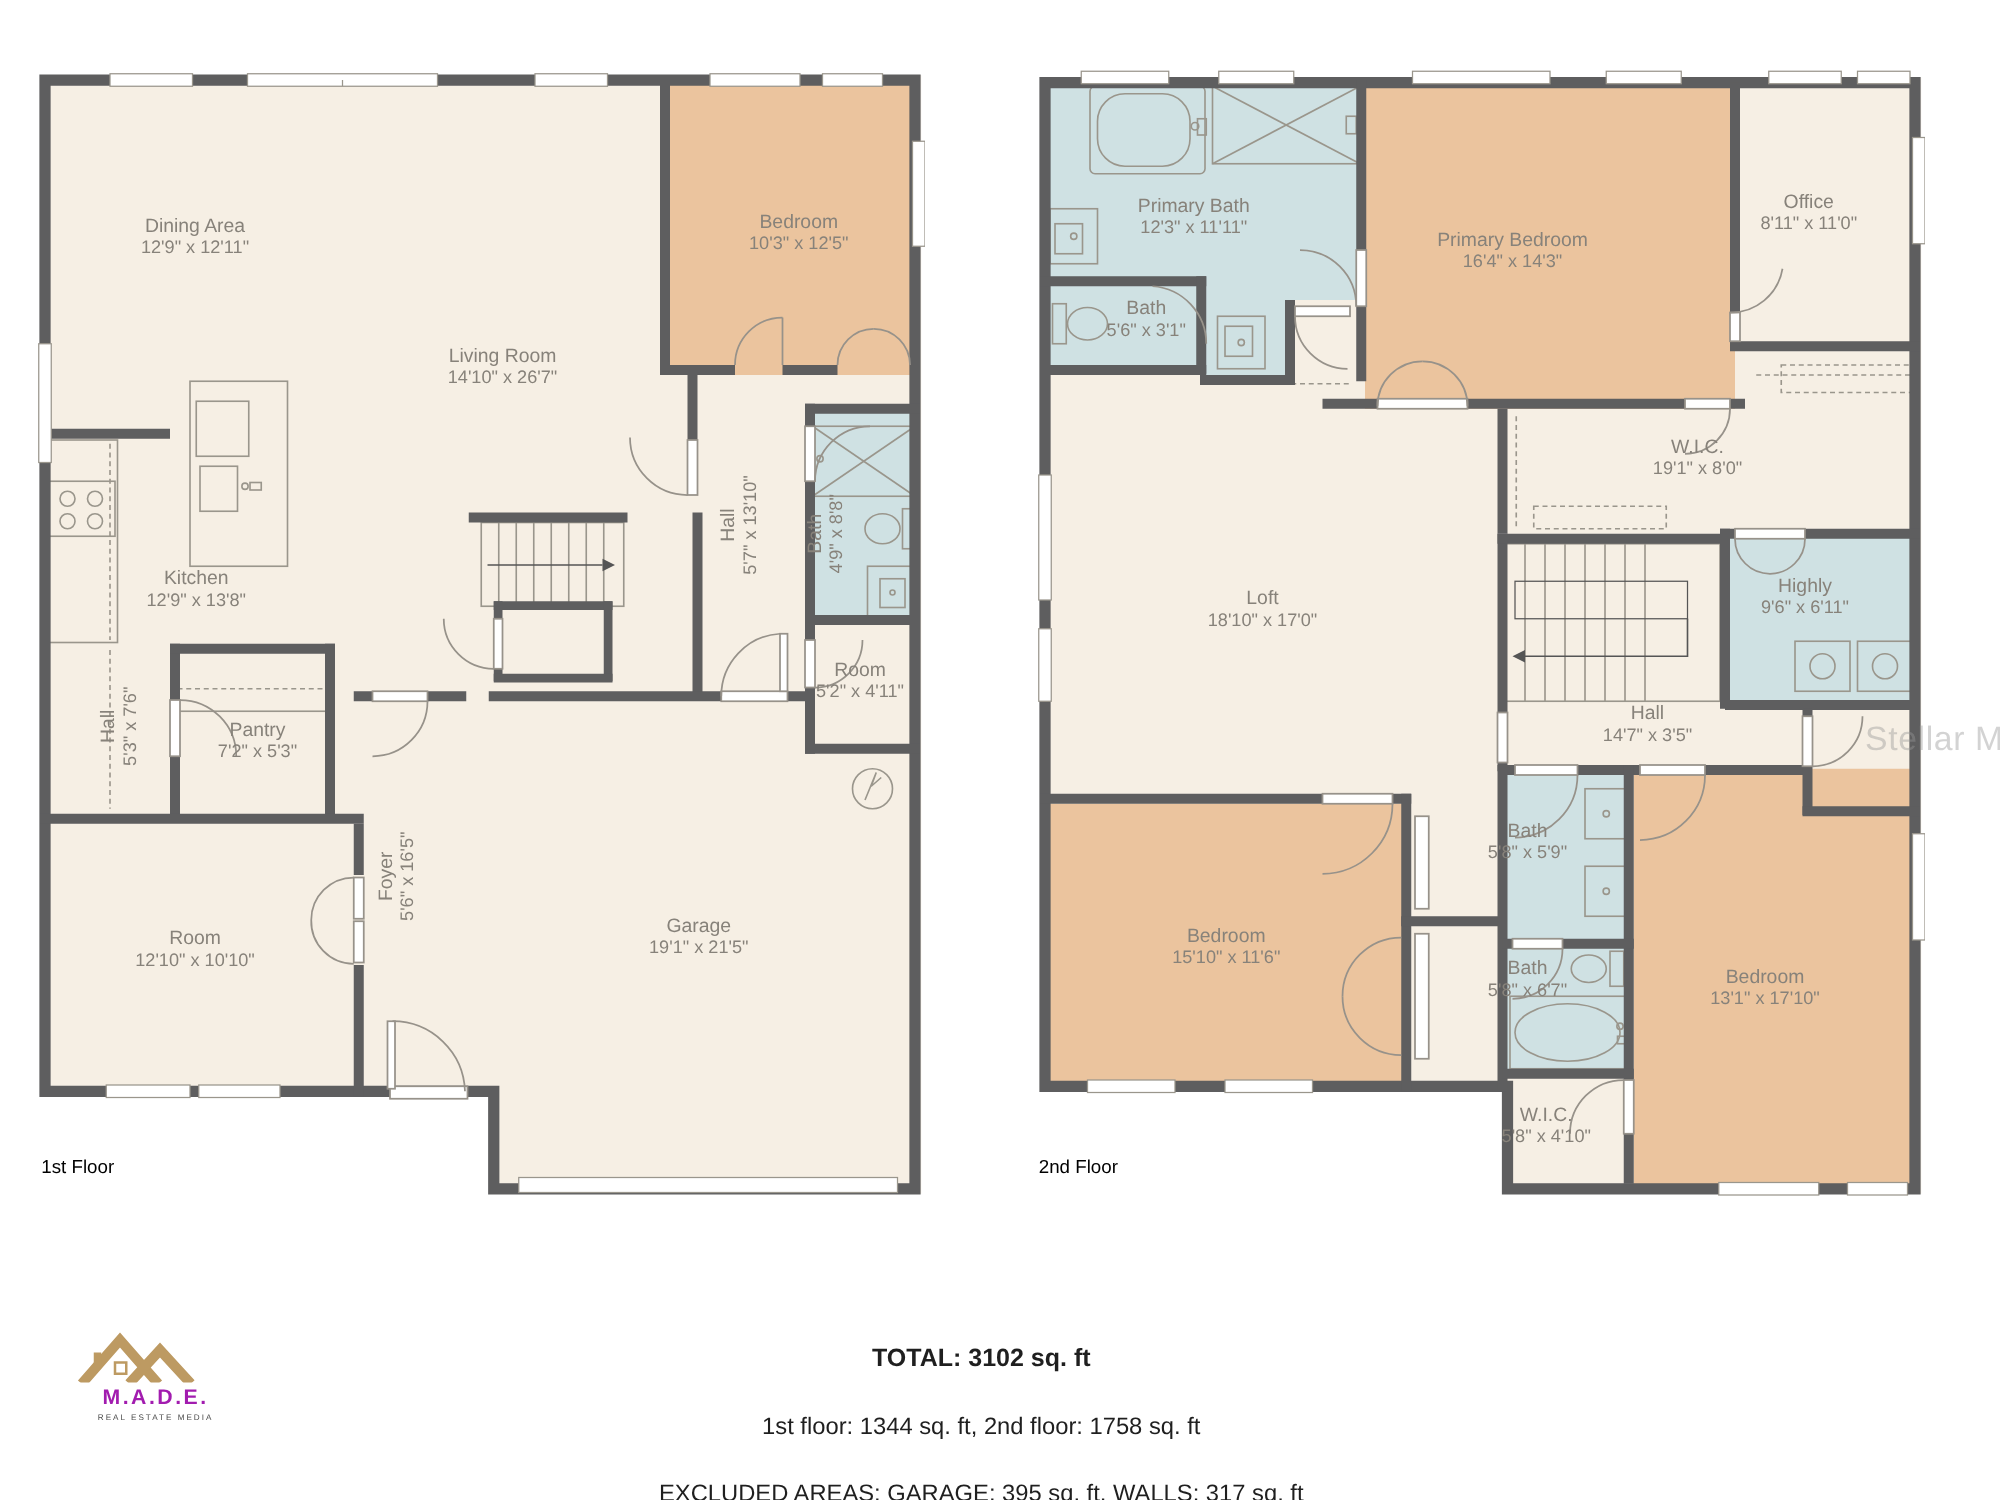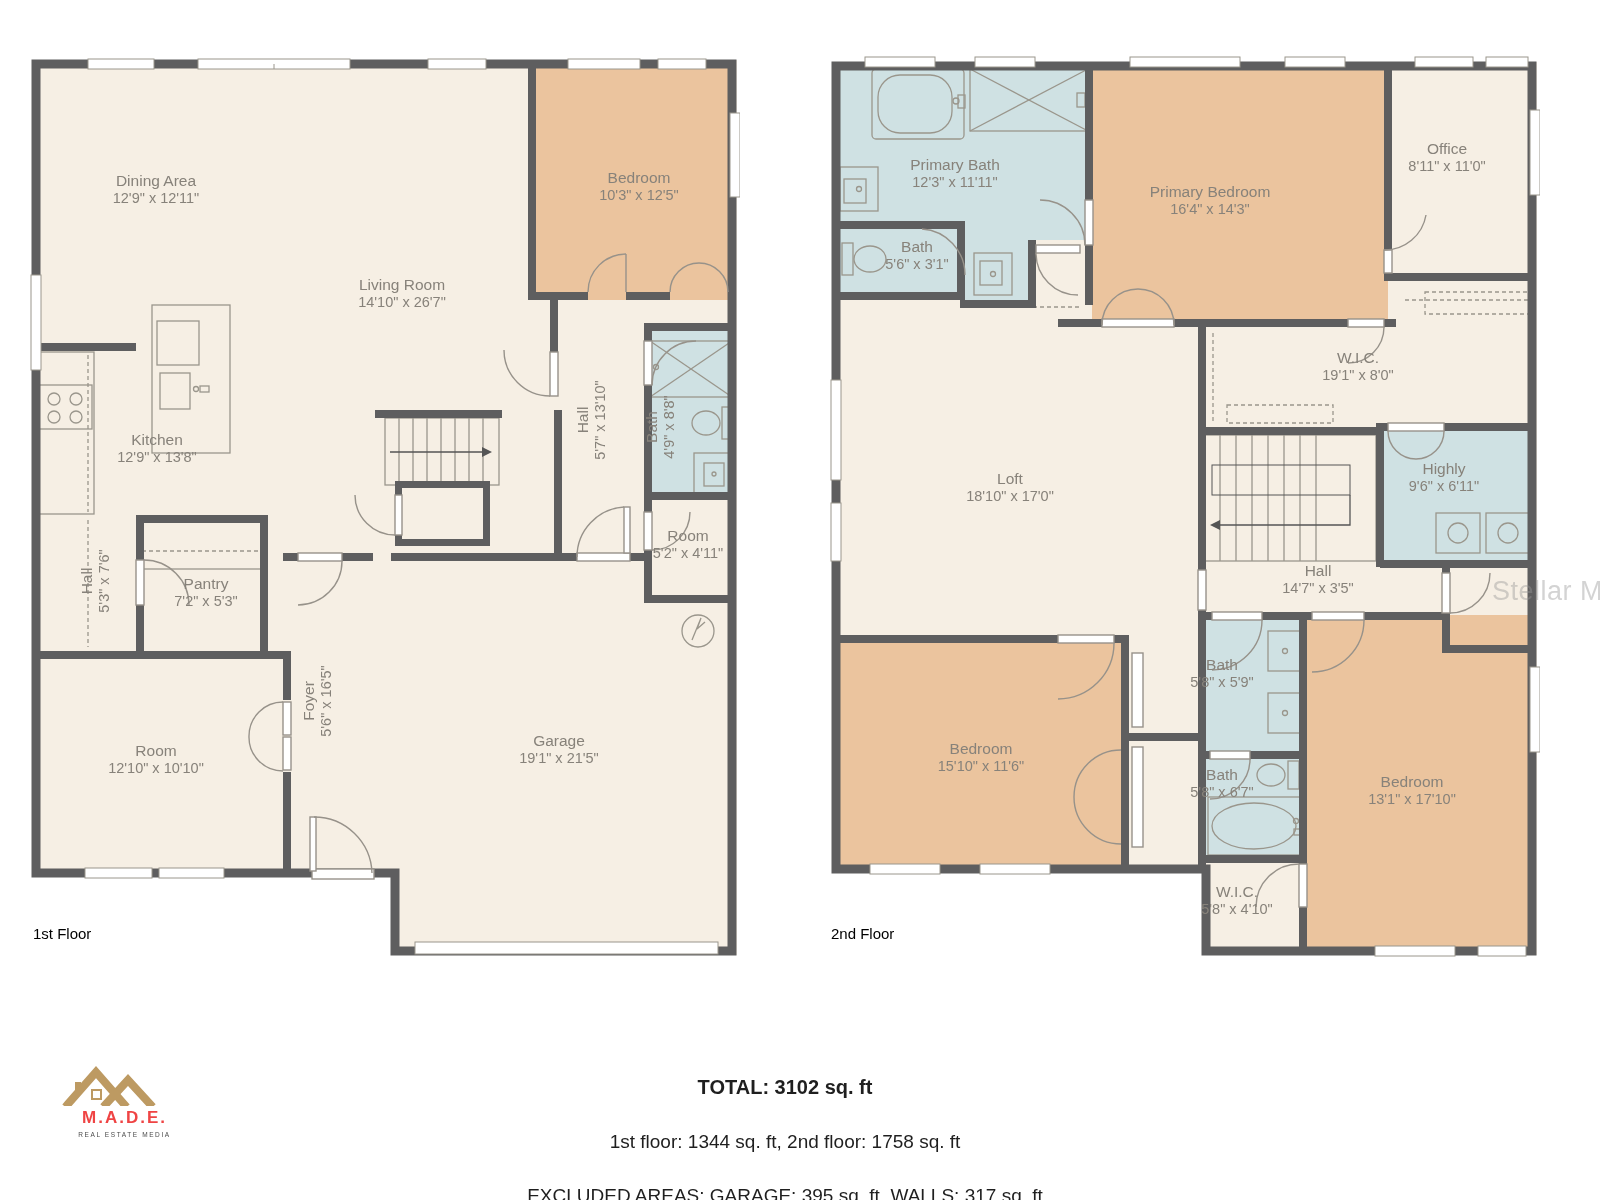--- a/index.html
+++ b/index.html
@@ -12,21 +12,21 @@
   .rlabel .rn{font-size:15.5px;}
   .rlabel .rd{font-size:14.5px;}
   .ftag{position:absolute;font-size:15px;color:#000000;}
   .watermark{position:absolute;left:1492px;top:576px;font-size:27px;letter-spacing:.5px;
              color:rgba(150,150,150,.42);white-space:nowrap;}
   .footer{position:absolute;left:0;top:1076px;width:1570px;text-align:center;color:#1f1f1f;}
   .footer .total{font-size:20px;font-weight:bold;margin-bottom:3px;}
   .footer .line{font-size:19px;margin-bottom:4px;margin-top:32px;}
   .footer .disclaimer{font-size:10.5px;color:#9a9a9a;margin-top:18px;}
   .logo{position:absolute;left:62px;top:1062px;width:125px;text-align:center;}
-  .logo .made{font-size:17px;font-weight:bold;color:#ef4444;letter-spacing:2px;margin-top:2px;}
+  .logo .made{font-size:17px;font-weight:bold;color:#a21caf;letter-spacing:2px;margin-top:2px;}
   .logo .tagline{font-size:6.5px;color:#4a4a4a;letter-spacing:1.6px;margin-top:3px;}
 </style>
 </head>
 <body>
 
 <div class="page">
 
   <svg style="left:30px;top:55px" width="710" height="905" viewBox="0 0 710 905">
 
     <g>
@@ -384,21 +384,21 @@
     <div class="rd">12'9" x 12'11"</div>
   </div>
   <div class="rlabel" style="left:639px;top:187px">
     <div class="rn">Bedroom</div>
     <div class="rd">10'3" x 12'5"</div>
   </div>
   <div class="rlabel" style="left:402px;top:294px">
     <div class="rn">Living Room</div>
     <div class="rd">14'10" x 26'7"</div>
   </div>
-  <div class="rlabel" style="left:157px;top:449px">
+  <div class="rlabel" style="left:157px;top:472px">
     <div class="rn">Kitchen</div>
     <div class="rd">12'9" x 13'8"</div>
   </div>
   <div class="rlabel rot" style="left:592px;top:420px">
     <div class="rn">Hall</div>
     <div class="rd">5'7" x 13'10"</div>
   </div>
   <div class="rlabel rot" style="left:661px;top:427px">
     <div class="rn">Bath</div>
     <div class="rd">4'9" x 8'8"</div>
@@ -433,21 +433,21 @@
     <div class="rd">12'3" x 11'11"</div>
   </div>
   <div class="rlabel" style="left:917px;top:256px">
     <div class="rn">Bath</div>
     <div class="rd">5'6" x 3'1"</div>
   </div>
   <div class="rlabel" style="left:1210px;top:201px">
     <div class="rn">Primary Bedroom</div>
     <div class="rd">16'4" x 14'3"</div>
   </div>
-  <div class="rlabel" style="left:1447px;top:158px">
+  <div class="rlabel" style="left:1447px;top:171px">
     <div class="rn">Office</div>
     <div class="rd">8'11" x 11'0"</div>
   </div>
   <div class="rlabel" style="left:1358px;top:367px">
     <div class="rn">W.I.C.</div>
     <div class="rd">19'1" x 8'0"</div>
   </div>
   <div class="rlabel" style="left:1010px;top:488px">
     <div class="rn">Loft</div>
     <div class="rd">18'10" x 17'0"</div>

